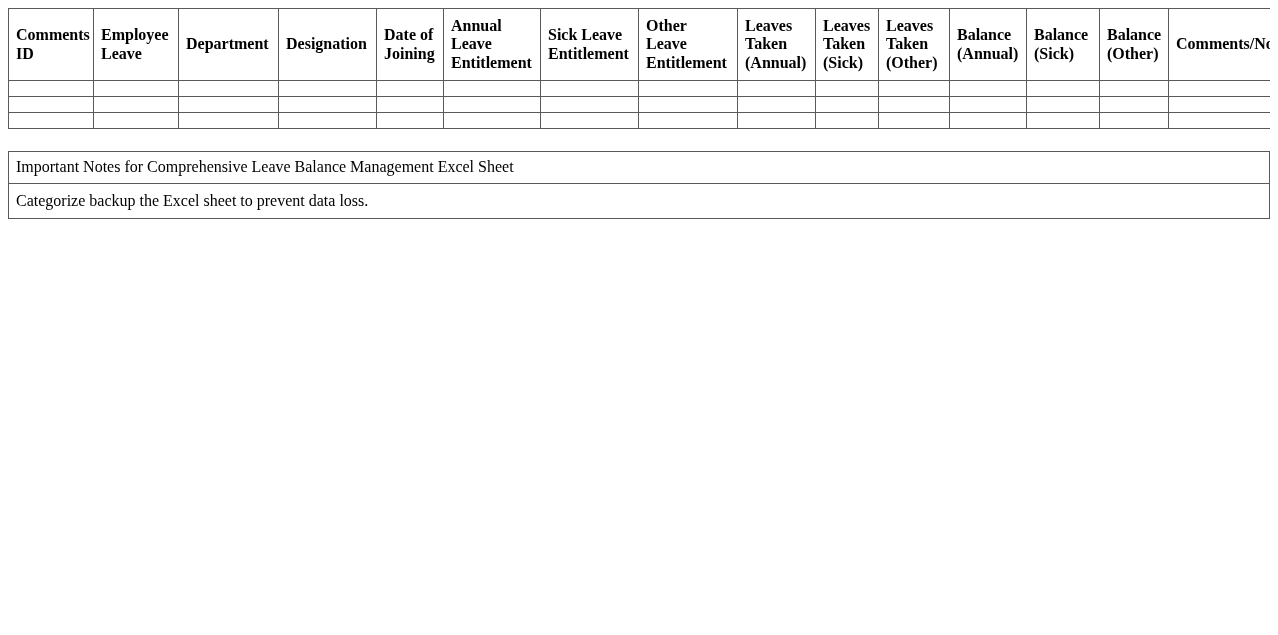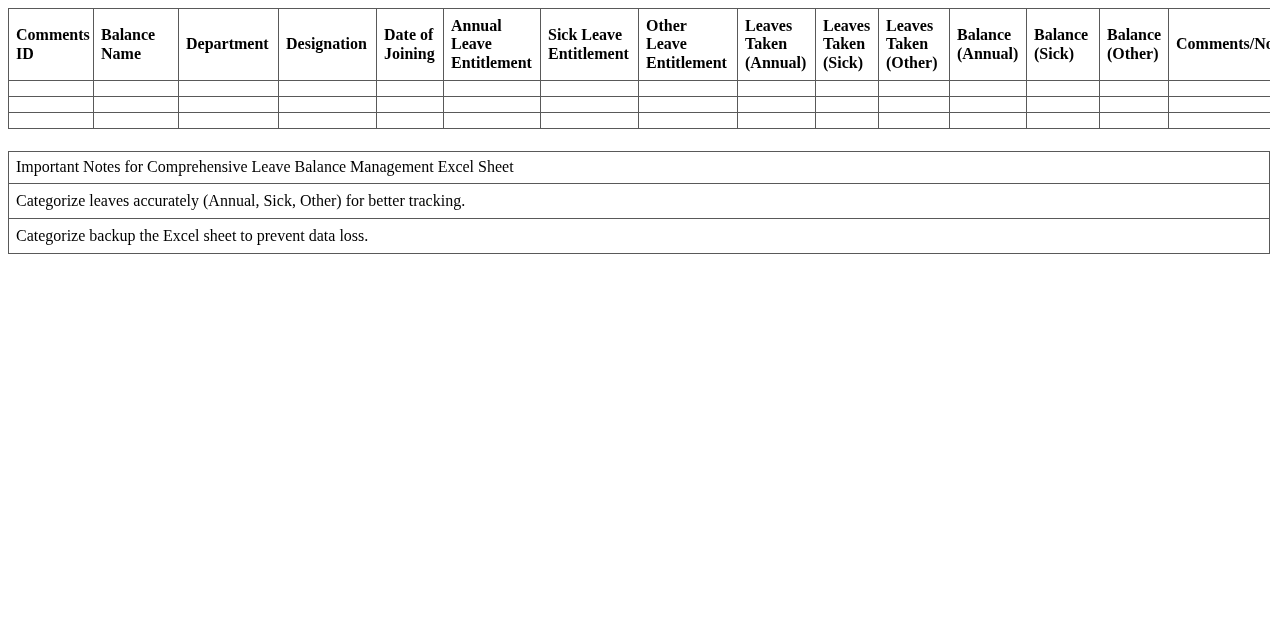--- a/index.html
+++ b/index.html
@@ -70,21 +70,21 @@
       <col style="width: 63px;">
       <col style="width: 71px;">
       <col style="width: 77px;">
       <col style="width: 73px;">
       <col style="width: 69px;">
       <col style="width: 160px;">
     </colgroup>
   <thead>
     <tr id="leave-header-row">
         <th>Comments ID</th>
-        <th>Balance Name</th>
+        <th>Employee Leave</th>
         <th>Department</th>
         <th>Designation</th>
         <th>Date of Joining</th>
         <th>Annual Leave Entitlement</th>
         <th>Sick Leave Entitlement</th>
         <th>Other Leave Entitlement</th>
         <th>Leaves Taken (Annual)</th>
         <th>Leaves Taken (Sick)</th>
         <th>Leaves Taken (Other)</th>
         <th>Balance (Annual)</th>
@@ -147,19 +147,16 @@
       </tr>
     </tbody>
 </table>
 
 <table class="notes-table">
   <tbody id="notes-body">
       <tr class="title-row">
         <td>Important Notes for Comprehensive Leave Balance Management Excel Sheet</td>
       </tr>
       <tr>
-        <td>Categorize leaves accurately (Annual, Sick, Other) for better tracking.</td>
-      </tr>
-      <tr>
         <td>Categorize backup the Excel sheet to prevent data loss.</td>
       </tr>
     </tbody>
 </table>
 
 </body></html>

